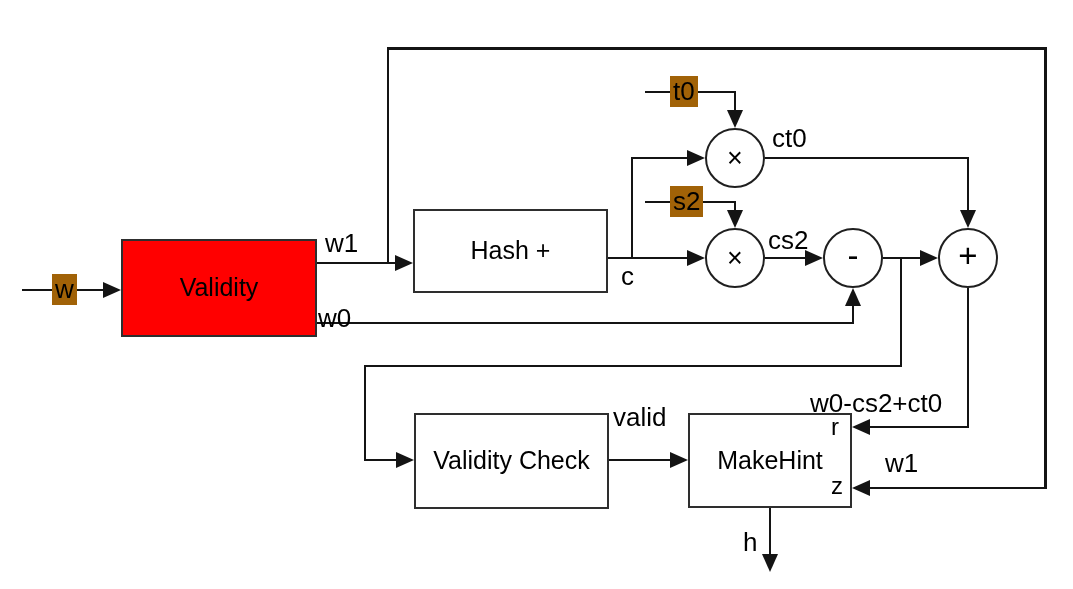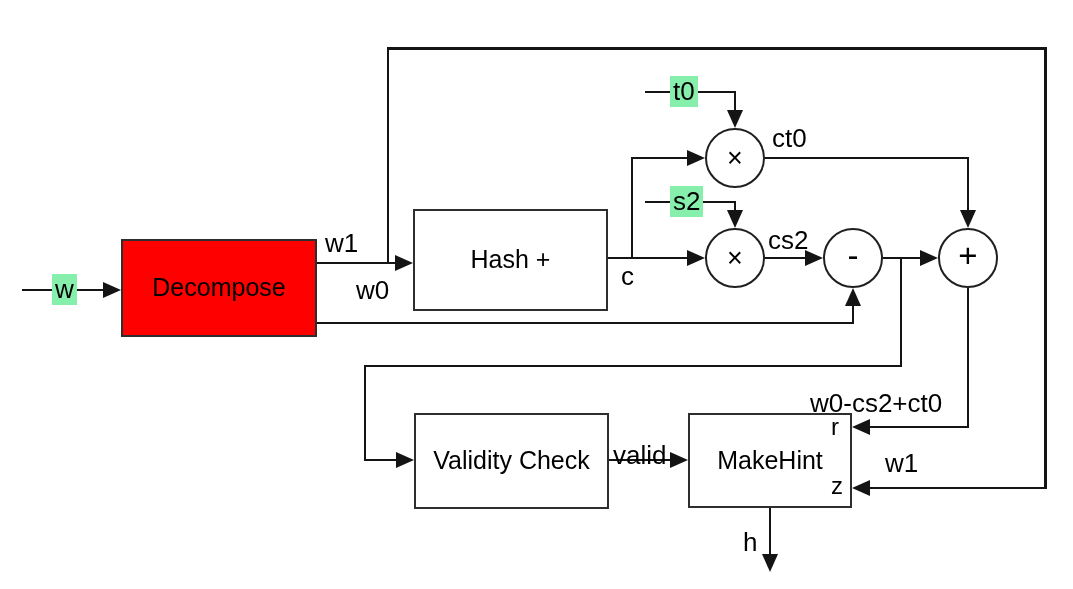--- a/index.html
+++ b/index.html
@@ -22,21 +22,21 @@
     display:flex;flex-direction:column;align-items:center;justify-content:center;
     text-align:center;font-size:25px;line-height:1.25;
   }
   .node{
     position:absolute;box-sizing:border-box;width:60px;height:60px;border:2px solid #1f1f1f;
     border-radius:50%;background:#ffffff;display:flex;align-items:center;justify-content:center;
   }
   .op-x{font-size:27px;}
   .op-big{font-size:33px;padding-bottom:4px;}
   .lbl{position:absolute;font-size:26px;white-space:nowrap;}
-  .onwire{background:#86efac;padding:0 3px;}
+  .onwire{background:#a16207;padding:0 3px;}
   .port{position:absolute;font-size:24px;}
 </style>
 </head>
 <body>
 
 <div class="canvas">
 
   <div class="wire h" style="left:22px;top:289px;width:90px;"></div>
   <div class="arr right" style="left:103px;top:282px;"></div>
 
@@ -86,24 +86,24 @@
   <div class="wire h" style="left:868px;top:426px;width:101px;"></div>
   <div class="arr left" style="left:852px;top:419px;"></div>
 
   <div class="wire h" style="left:609px;top:459px;width:64px;"></div>
   <div class="arr right" style="left:670px;top:452px;"></div>
 
   <div class="wire v" style="left:769px;top:508px;height:50px;"></div>
   <div class="arr down" style="left:762px;top:554px;"></div>
 
   <div class="box" style="left:121px;top:239px;width:196px;height:98px;background:#ff0000;">
-    <span>Decompose</span>
+    <span>Validity</span>
   </div>
 
-  <div class="box" style="left:413px;top:209px;width:195px;height:102px;">
+  <div class="box" style="left:413px;top:209px;width:195px;height:84px;">
     <span>Hash +</span>
   </div>
 
   <div class="box" style="left:414px;top:413px;width:195px;height:96px;">
     <span>Validity Check</span>
   </div>
 
   <div class="box" style="left:688px;top:413px;width:164px;height:95px;">
     <span>MakeHint</span>
   </div>
@@ -118,24 +118,24 @@
   </div>
   <div class="node" style="left:823px;top:228px;">
     <span class="op-big">-</span>
   </div>
   <div class="node" style="left:938px;top:228px;">
     <span class="op-big">+</span>
   </div>
 
   <span class="lbl onwire" style="left:52px;top:274px;">w</span>
   <span class="lbl" style="left:325px;top:228px;">w1</span>
-  <span class="lbl" style="left:318px;top:275px;margin-left:38px;">w0</span>
+  <span class="lbl" style="left:318px;top:303px;">w0</span>
   <span class="lbl" style="left:621px;top:261px;">c</span>
   <span class="lbl onwire" style="left:670px;top:76px;">t0</span>
   <span class="lbl onwire" style="left:670px;top:186px;">s2</span>
   <span class="lbl" style="left:772px;top:123px;">ct0</span>
   <span class="lbl" style="left:768px;top:225px;">cs2</span>
   <span class="lbl" style="left:810px;top:388px;text-align:right;">w0-cs2+ct0</span>
-  <span class="lbl" style="left:613px;top:440px;text-align:right;">valid</span>
+  <span class="lbl" style="left:613px;top:402px;text-align:right;">valid</span>
   <span class="lbl" style="left:885px;top:448px;">w1</span>
   <span class="lbl" style="left:743px;top:527px;">h</span>
 
 </div>
 
 </body></html>

